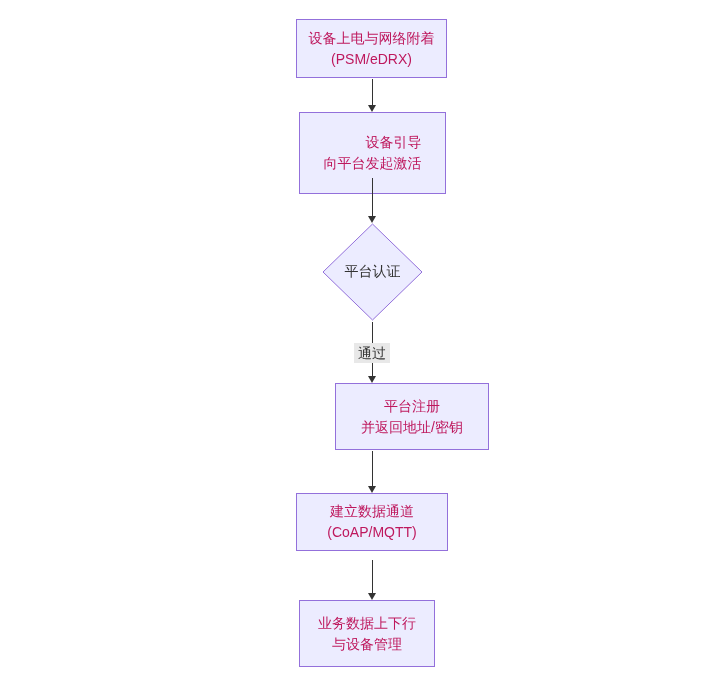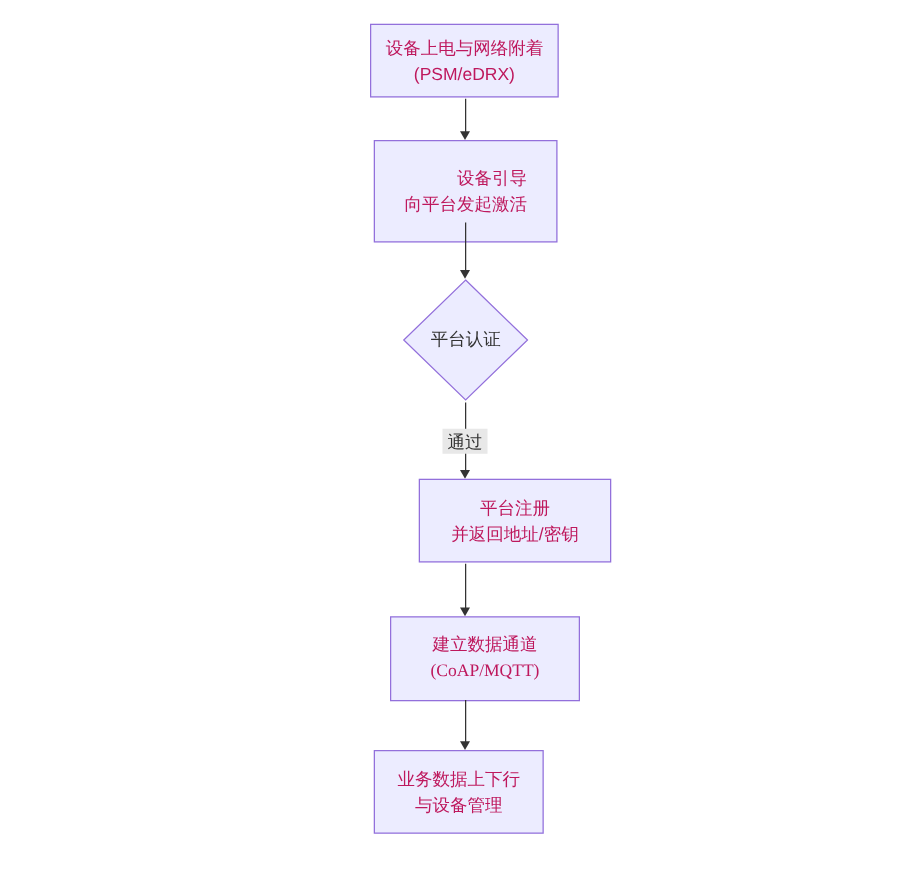--- a/index.html
+++ b/index.html
@@ -28,21 +28,21 @@
   }
   .node-label {
     font-size: 14px;
     line-height: 21px;
     color: #be185d;
     white-space: pre-line;
   }
   .n-power    { left: 296px; top: 19px;  width: 151px; height: 59px; }
   .n-boot     { left: 299px; top: 112px; width: 147px; height: 82px; text-align: right; }
   .n-register { left: 295px; top: 383px; width: 154px; height: 67px; margin-left: 40px; }
-  .n-channel  { left: 312px; top: 493px; width: 152px; height: 68px; font-family: Liberation Serif, serif; }
+  .n-channel  { left: 296px; top: 493px; width: 152px; height: 58px; }
   .n-business { left: 299px; top: 600px; width: 136px; height: 67px; }
   
   .diamond-wrap {
     position: absolute;
     left: 322px; top: 223px;
     width: 101px; height: 98px;
   }
   .diamond-wrap svg { display: block; }
   .diamond-label {
     position: absolute;

